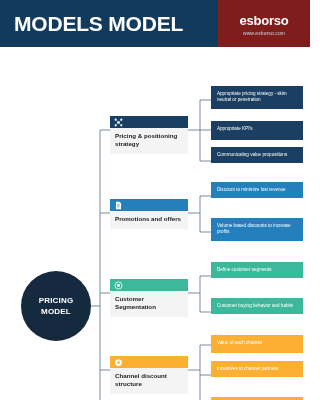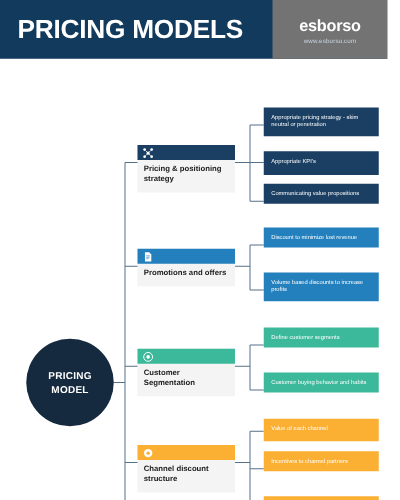--- a/index.html
+++ b/index.html
@@ -28,21 +28,21 @@
     align-items: center;
     padding-left: 14px;
     color: #ffffff;
     font-size: 21px;
     font-weight: bold;
     letter-spacing: -0.2px;
     white-space: nowrap;
   }
   .brand-box {
     width: 92px;
-    background: #737373;
+    background: #7f1d1d;
     display: flex;
     flex-direction: column;
     align-items: center;
     justify-content: center;
     padding-top: 2px;
   }
   .brand-name {
     color: #ffffff;
     font-size: 13px;
     font-weight: bold;
@@ -119,21 +119,21 @@
     line-height: 6.4px;
     padding: 5px 6px;
     display: flex;
     align-items: flex-start;
   }
 </style>
 </head>
 <body>
 
 <div class="header">
-  <div class="header-title">PRICING MODELS</div>
+  <div class="header-title">MODELS MODEL</div>
   <div class="brand-box">
     <div class="brand-name">esborso</div>
     <div class="brand-url">www.esborso.com</div>
   </div>
 </div>
 
 <div class="canvas">
 
   <svg class="lines" width="310" height="353">
 

